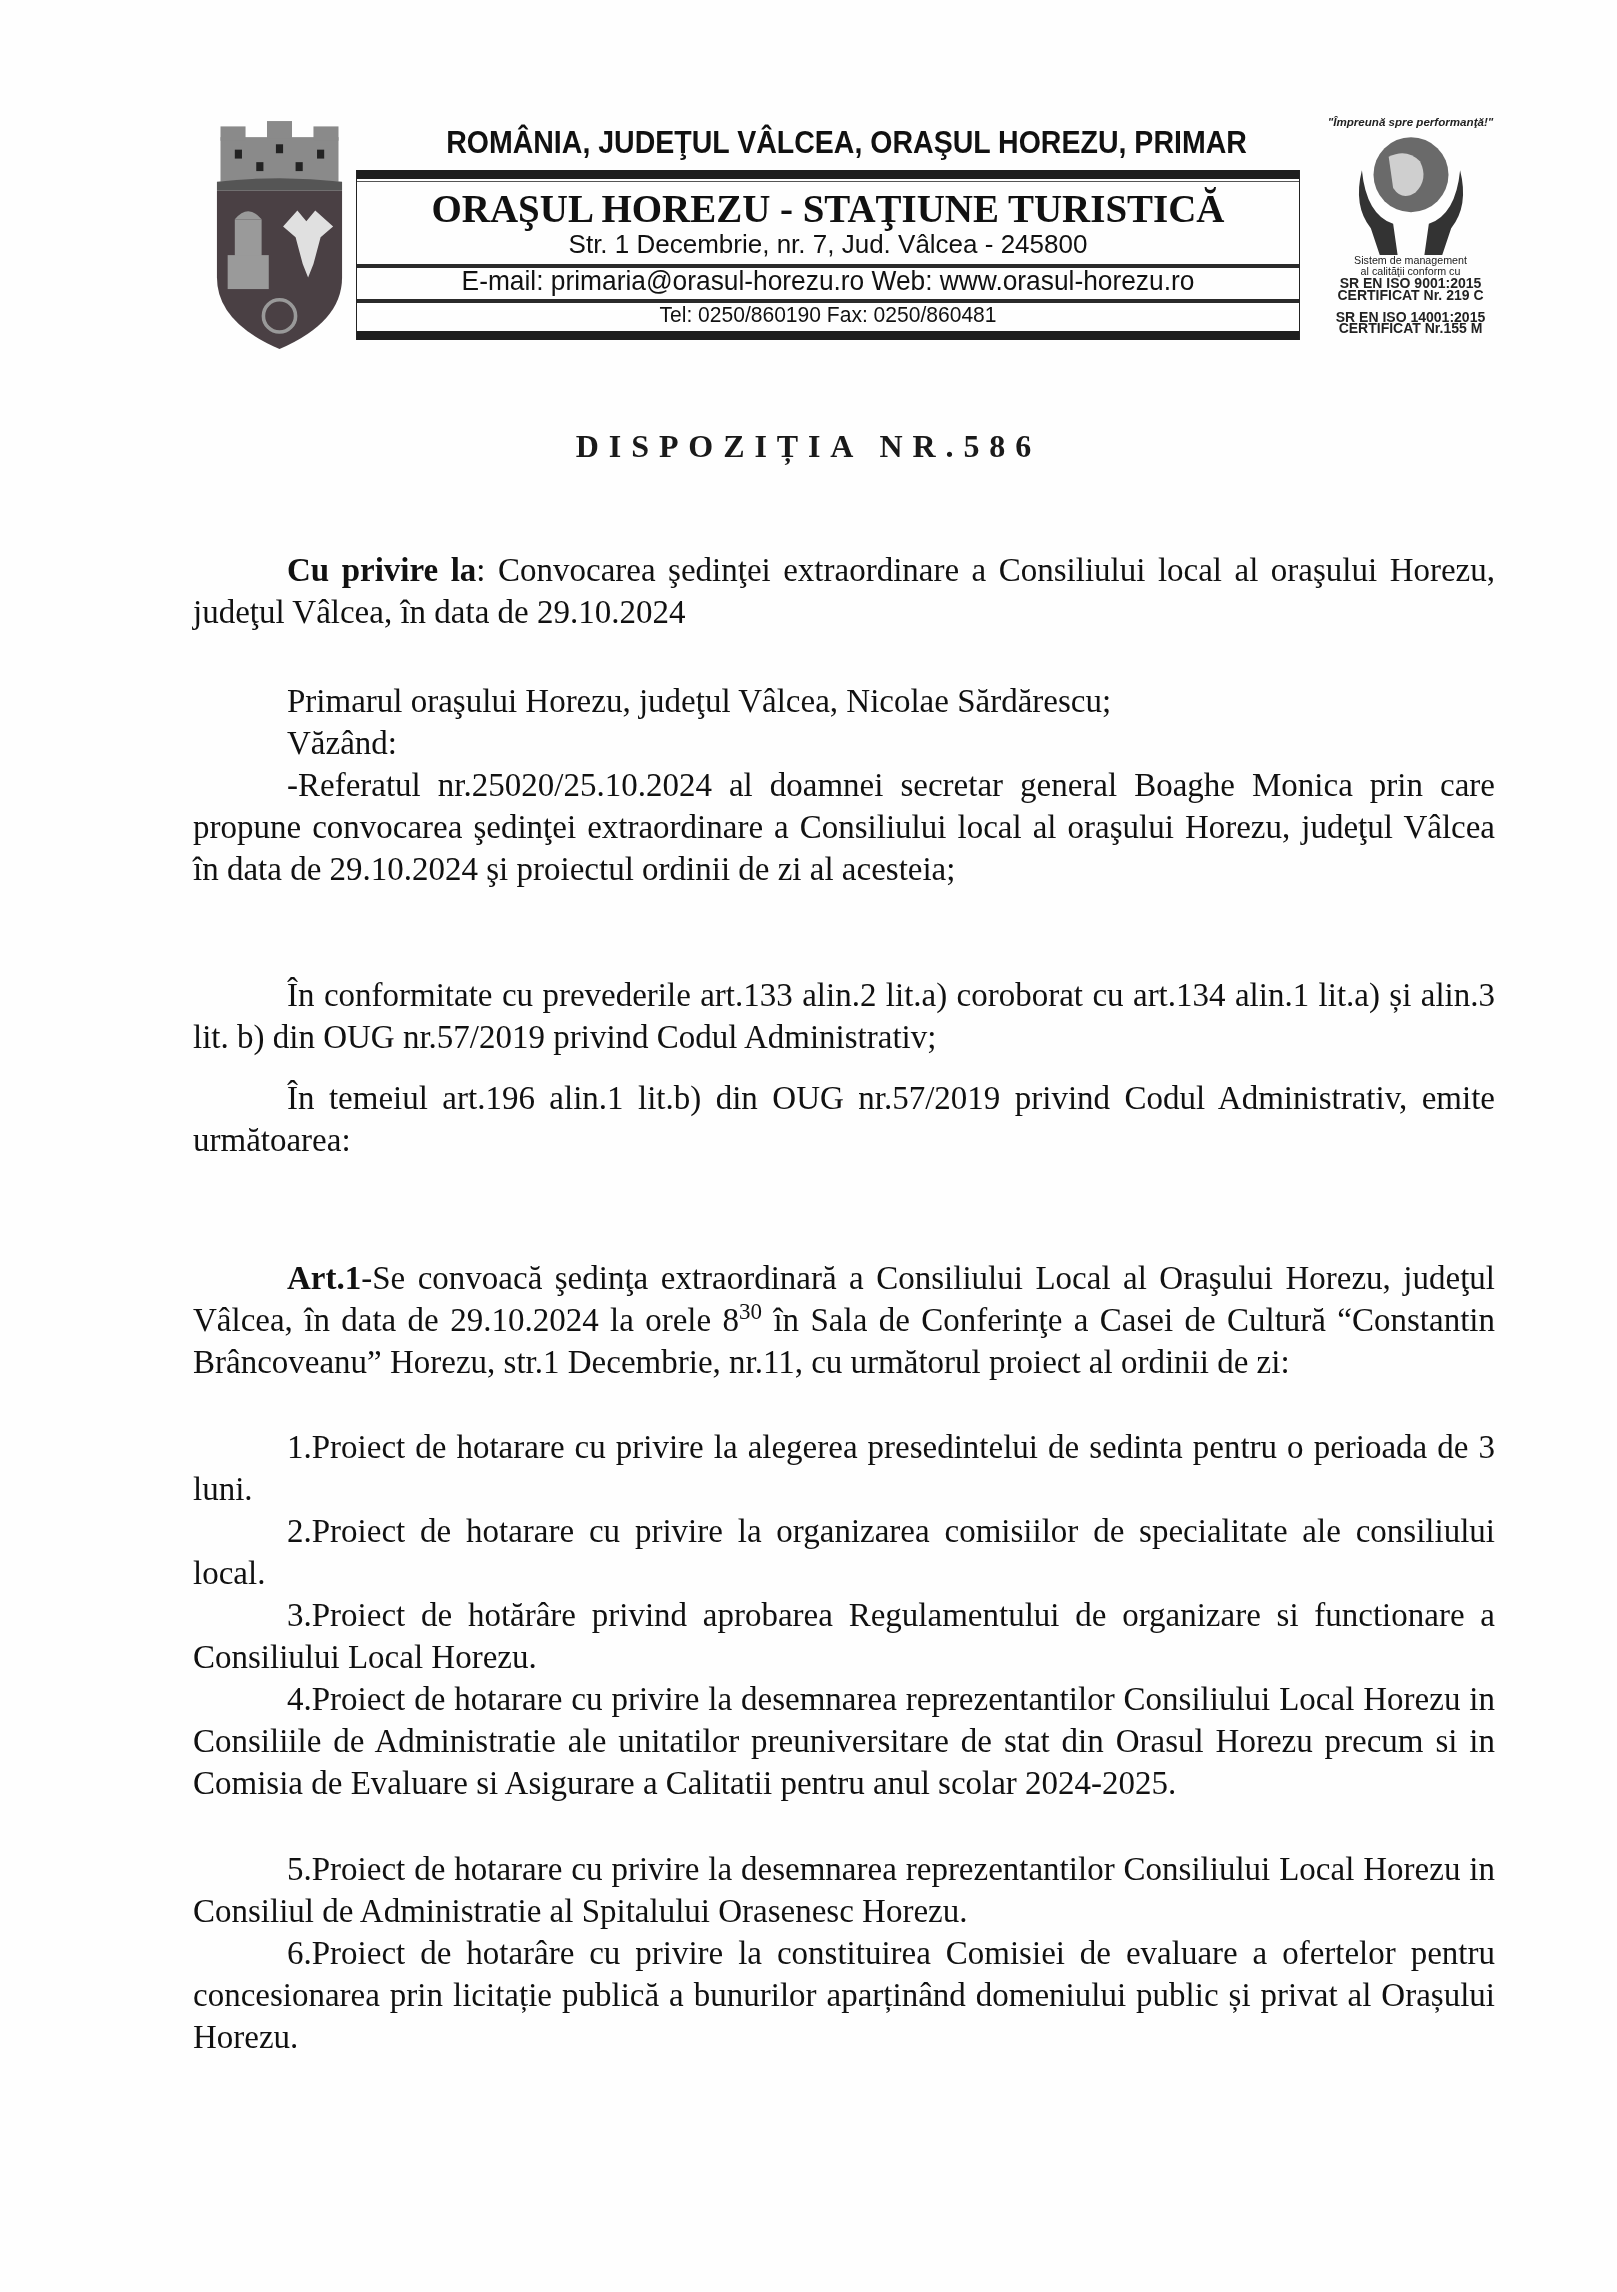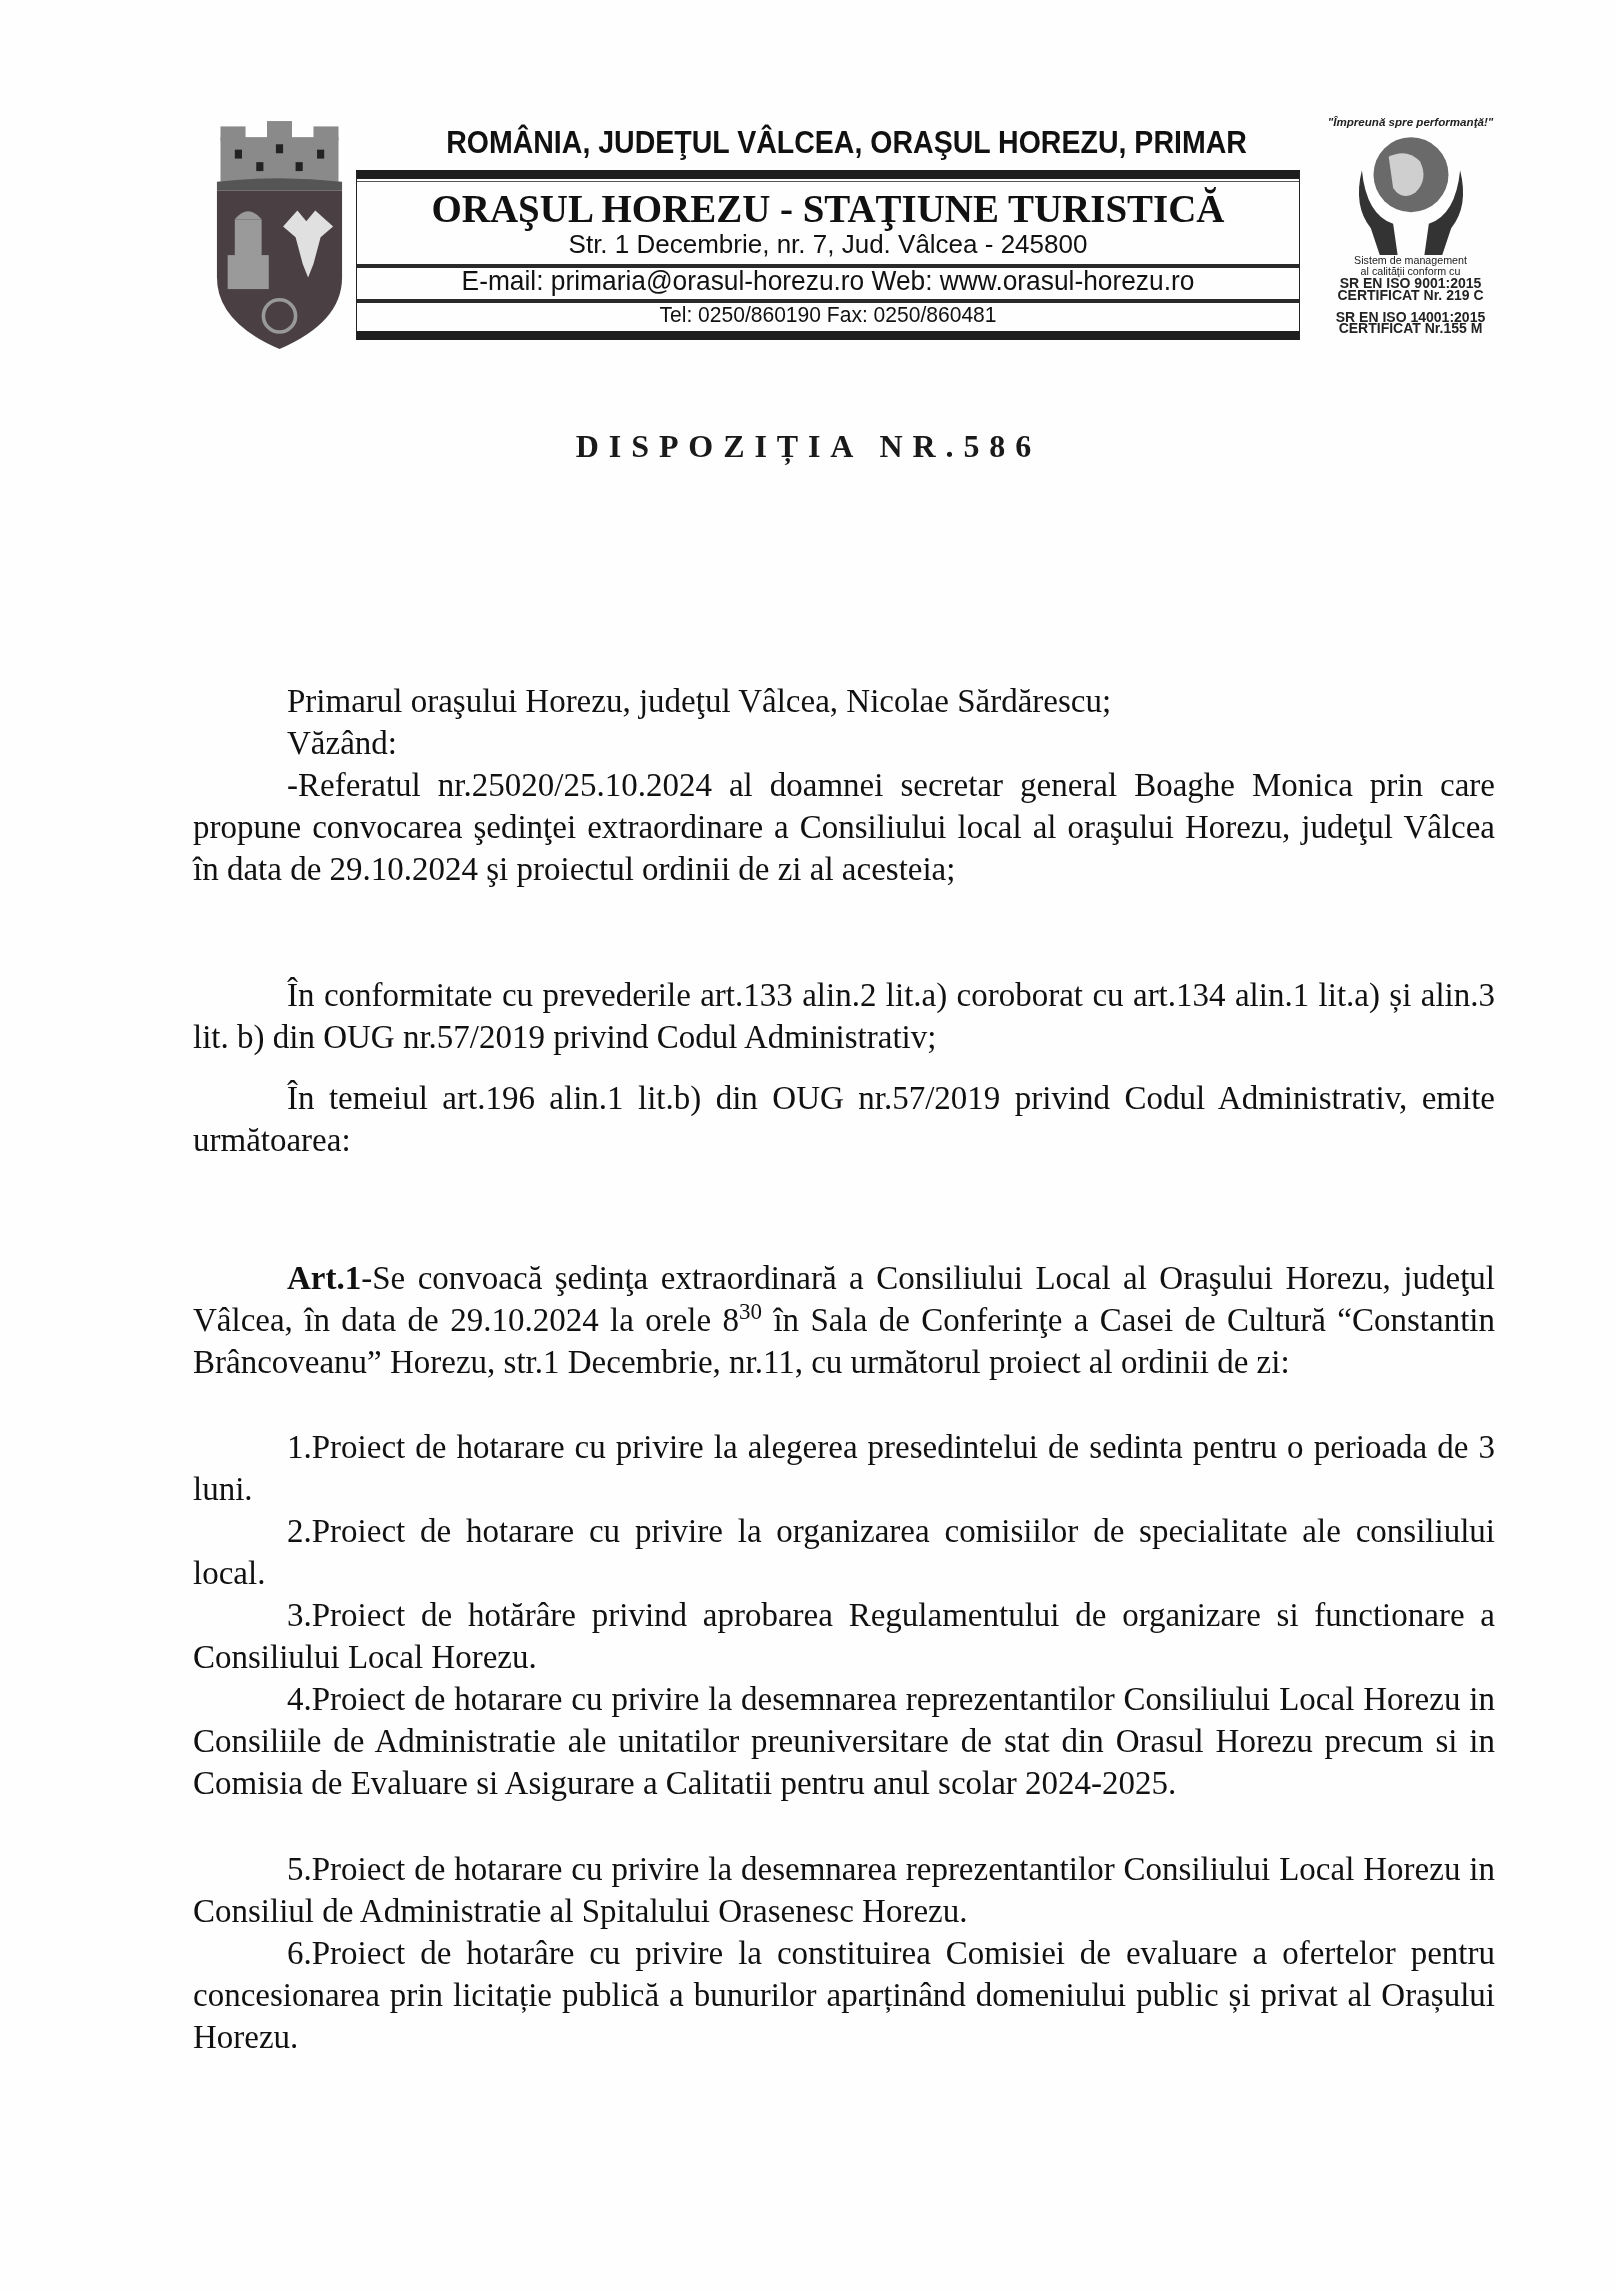--- a/index.html
+++ b/index.html
@@ -102,20 +102,23 @@
     <div class="small">al calităţii conform cu</div>
     <div class="bold">SR EN ISO 9001:2015</div>
     <div class="bold">CERTIFICAT Nr. 219 C</div>
     <div class="gap"></div>
     <div class="bold">SR EN ISO 14001:2015</div>
     <div class="bold">CERTIFICAT Nr.155 M</div>
   </div>
 
   <div class="title">DISPOZIȚIA NR.586</div>
 
+  <div class="para" style="top:549px;">
+    <span class="ind"></span><span class="b">Cu privire la</span><span>: Convocarea şedinţei extraordinare a Consiliului local al oraşului Horezu, judeţul Vâlcea, în data de 29.10.2024</span>
+  </div>
 
   <div class="para" style="top:680px;">
     <span class="ind"></span><span>Primarul oraşului Horezu, judeţul Vâlcea, Nicolae Sărdărescu;</span>
   </div>
   <div class="para" style="top:722px;">
     <span class="ind"></span><span>Văzând:</span>
   </div>
   <div class="para" style="top:764px;">
     <span class="ind"></span><span>-Referatul nr.25020/25.10.2024 al doamnei secretar general Boaghe Monica prin care propune convocarea şedinţei extraordinare a Consiliului local al oraşului Horezu, judeţul Vâlcea în data de 29.10.2024 şi proiectul ordinii de zi al acesteia;</span>
   </div>

